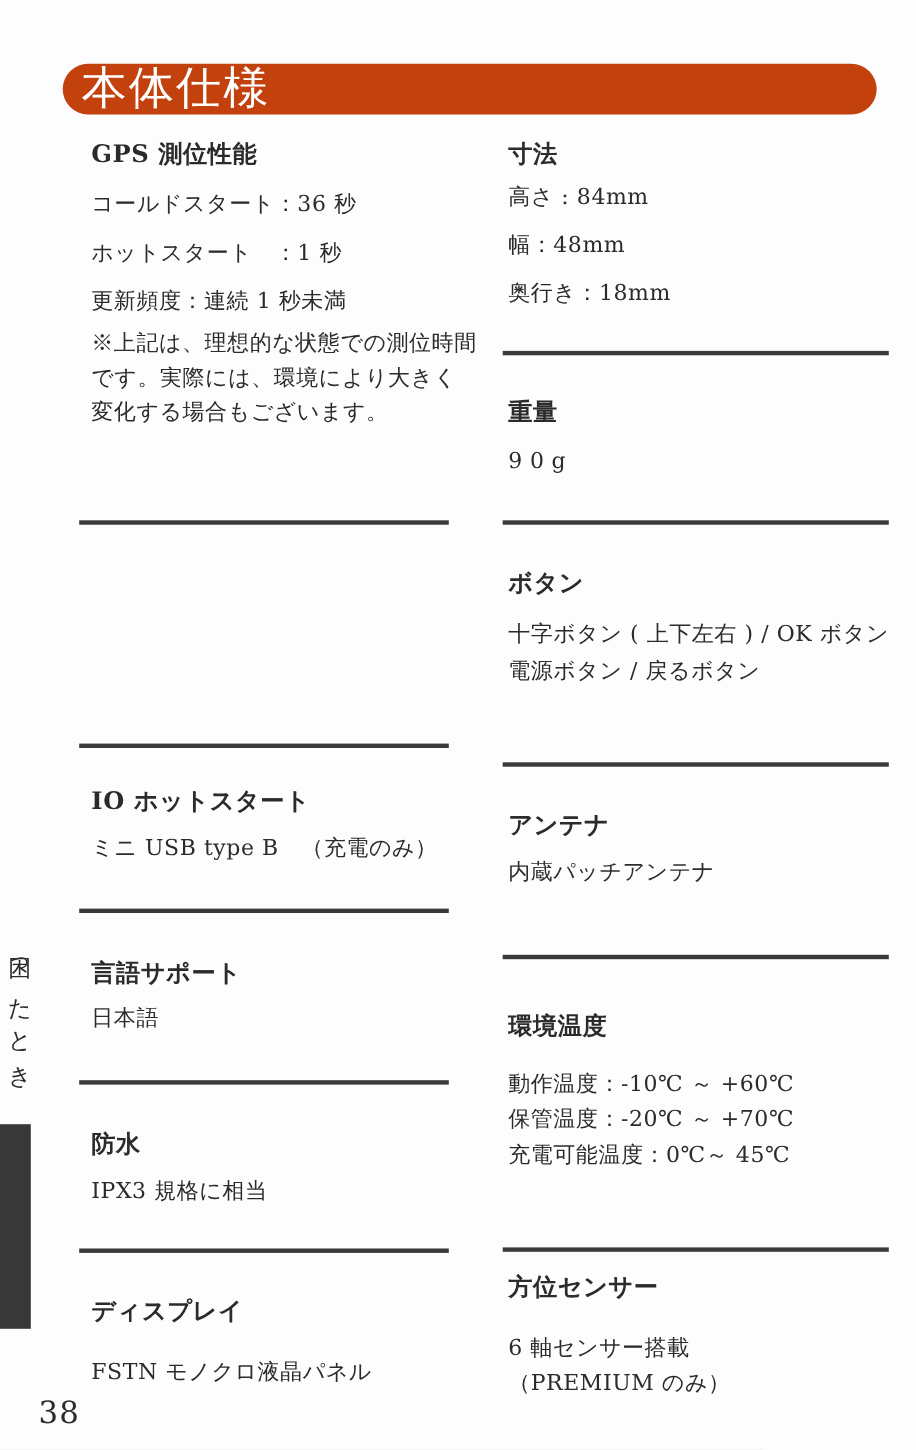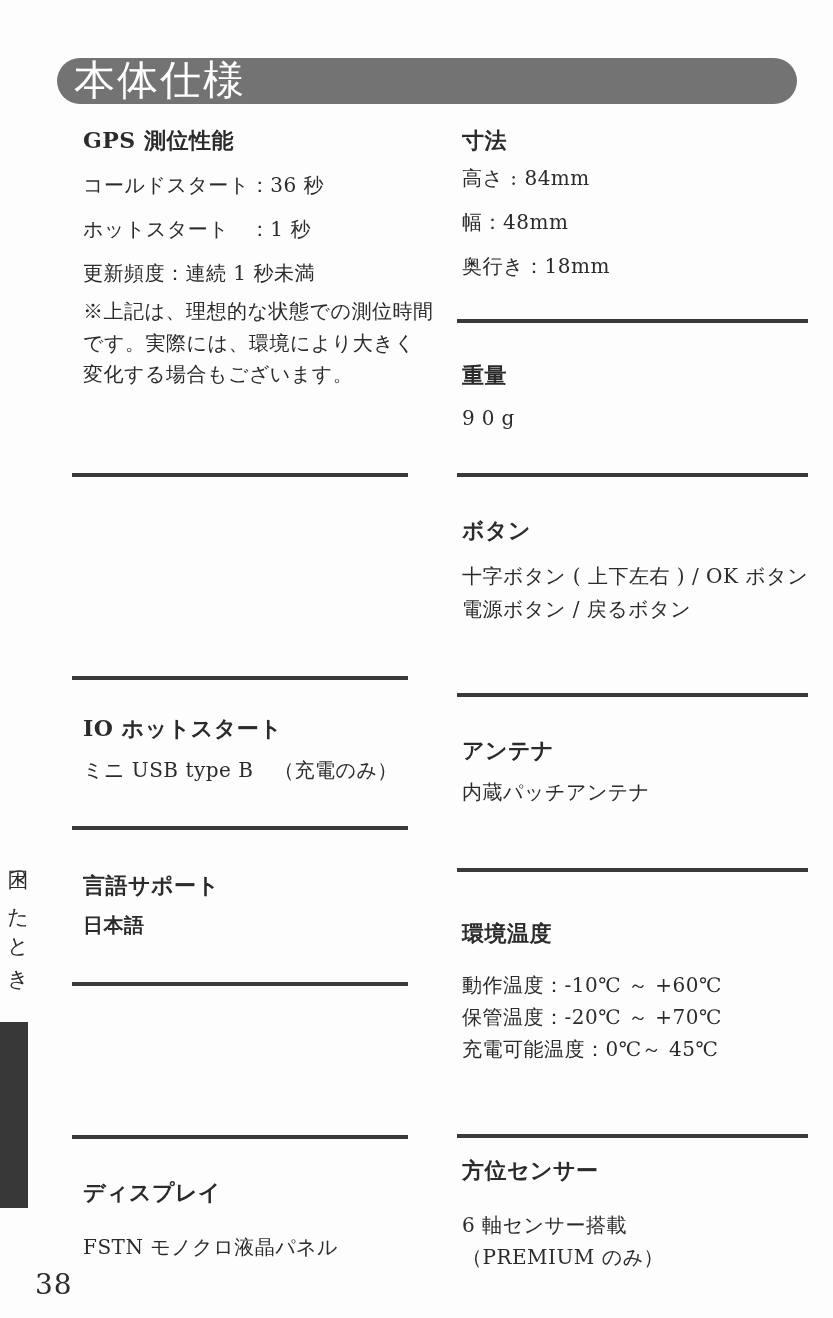--- a/index.html
+++ b/index.html
@@ -8,21 +8,21 @@
     width:833px;height:1318px;
     background:#fdfdfd;
     font-family:"DejaVu Serif","Liberation Serif",serif;
     color:#2b2b2b;
     overflow:hidden;
   }
   
   .banner{
     position:absolute;left:57px;top:58px;
     width:740px;height:46px;
-    background:#737373;
+    background:#c2410c;
     border-radius:23px;
   }
   .banner-title{
     position:absolute;left:17px;top:-4px;
     font-size:41px;line-height:52px;
     color:#ffffff;
     letter-spacing:2px;
     white-space:nowrap;
   }
   
@@ -38,21 +38,21 @@
     letter-spacing:0.5px;white-space:nowrap;
   }
   .loose p{margin-top:18px;}
   .tight p{line-height:33px;}
   .temps p{line-height:32px;}
   .note{
     margin-top:10px;font-size:20px;line-height:31.5px;
     letter-spacing:0.5px;
   }
   .gap-sm{margin-top:15px !important;}
-  .gap-13{margin-top:13px !important;font-weight:bold;}
+  .gap-13{margin-top:13px !important;}
   .gap-11{margin-top:11px !important;}
   .gap-16{margin-top:16px !important;}
   .gap-22{margin-top:22px !important;}
   .gap-25{margin-top:25px !important;}
   .gap-28{margin-top:28px !important;}
   .weight-val{letter-spacing:7px !important;}
   
   .divider{
     position:absolute;height:4px;background:#3a3a3a;
   }
@@ -101,20 +101,24 @@
     <p class="gap-sm">ミニ USB type B　（充電のみ）</p>
   </div>
   <div class="divider div-left" style="top:826px"></div>
 
   <div class="sec sec-left" style="top:871px">
     <h3>言語サポート</h3>
     <p class="gap-13">日本語</p>
   </div>
   <div class="divider div-left" style="top:982px"></div>
 
+  <div class="sec sec-left" style="top:1026px">
+    <h3>防水</h3>
+    <p class="gap-sm">IPX3 規格に相当</p>
+  </div>
   <div class="divider div-left" style="top:1135px"></div>
 
   <div class="sec sec-left" style="top:1178px">
     <h3>ディスプレイ</h3>
     <p class="gap-28">FSTN モノクロ液晶パネル</p>
   </div>
 
   <div class="sec sec-right loose" style="top:126px">
     <h3>寸法</h3>
     <p class="gap-11">高さ : 84mm</p>

